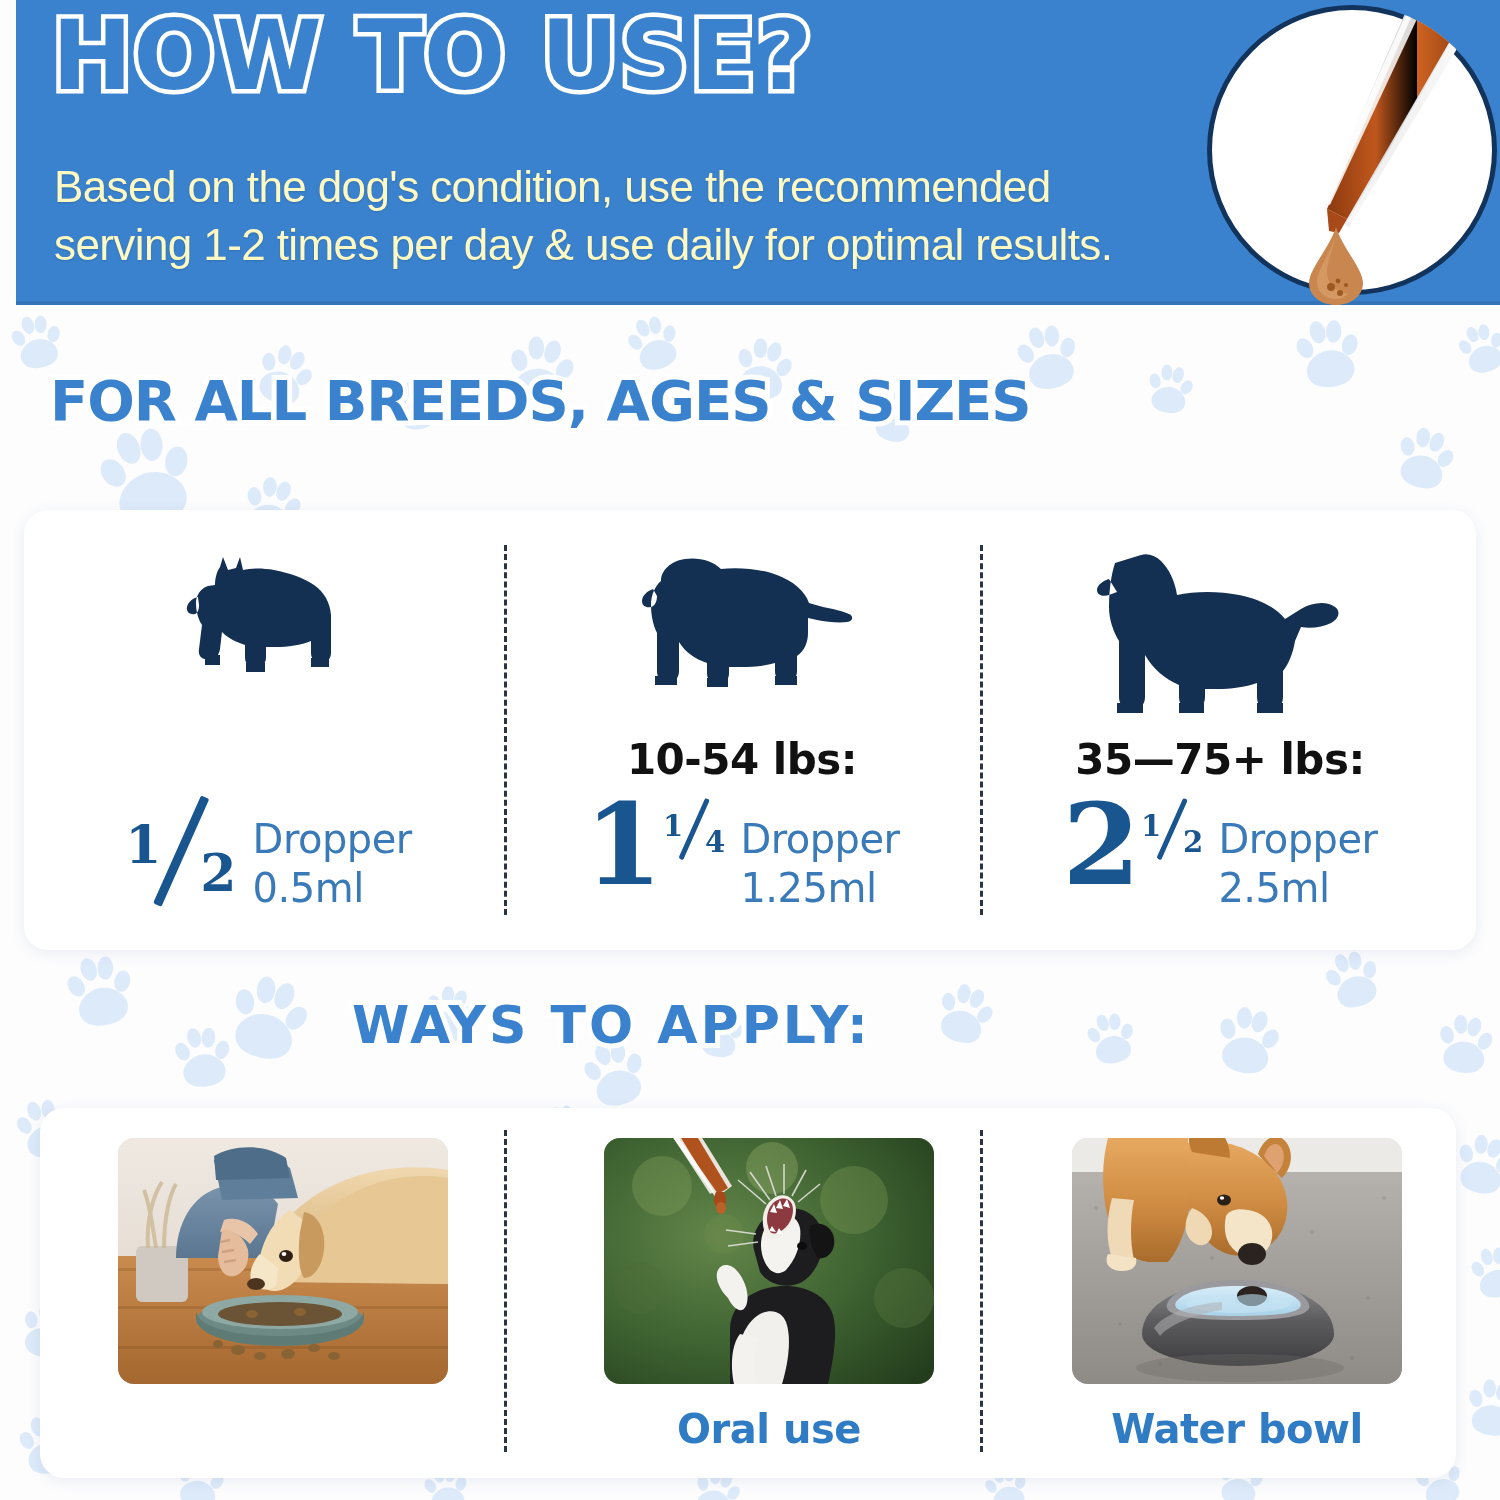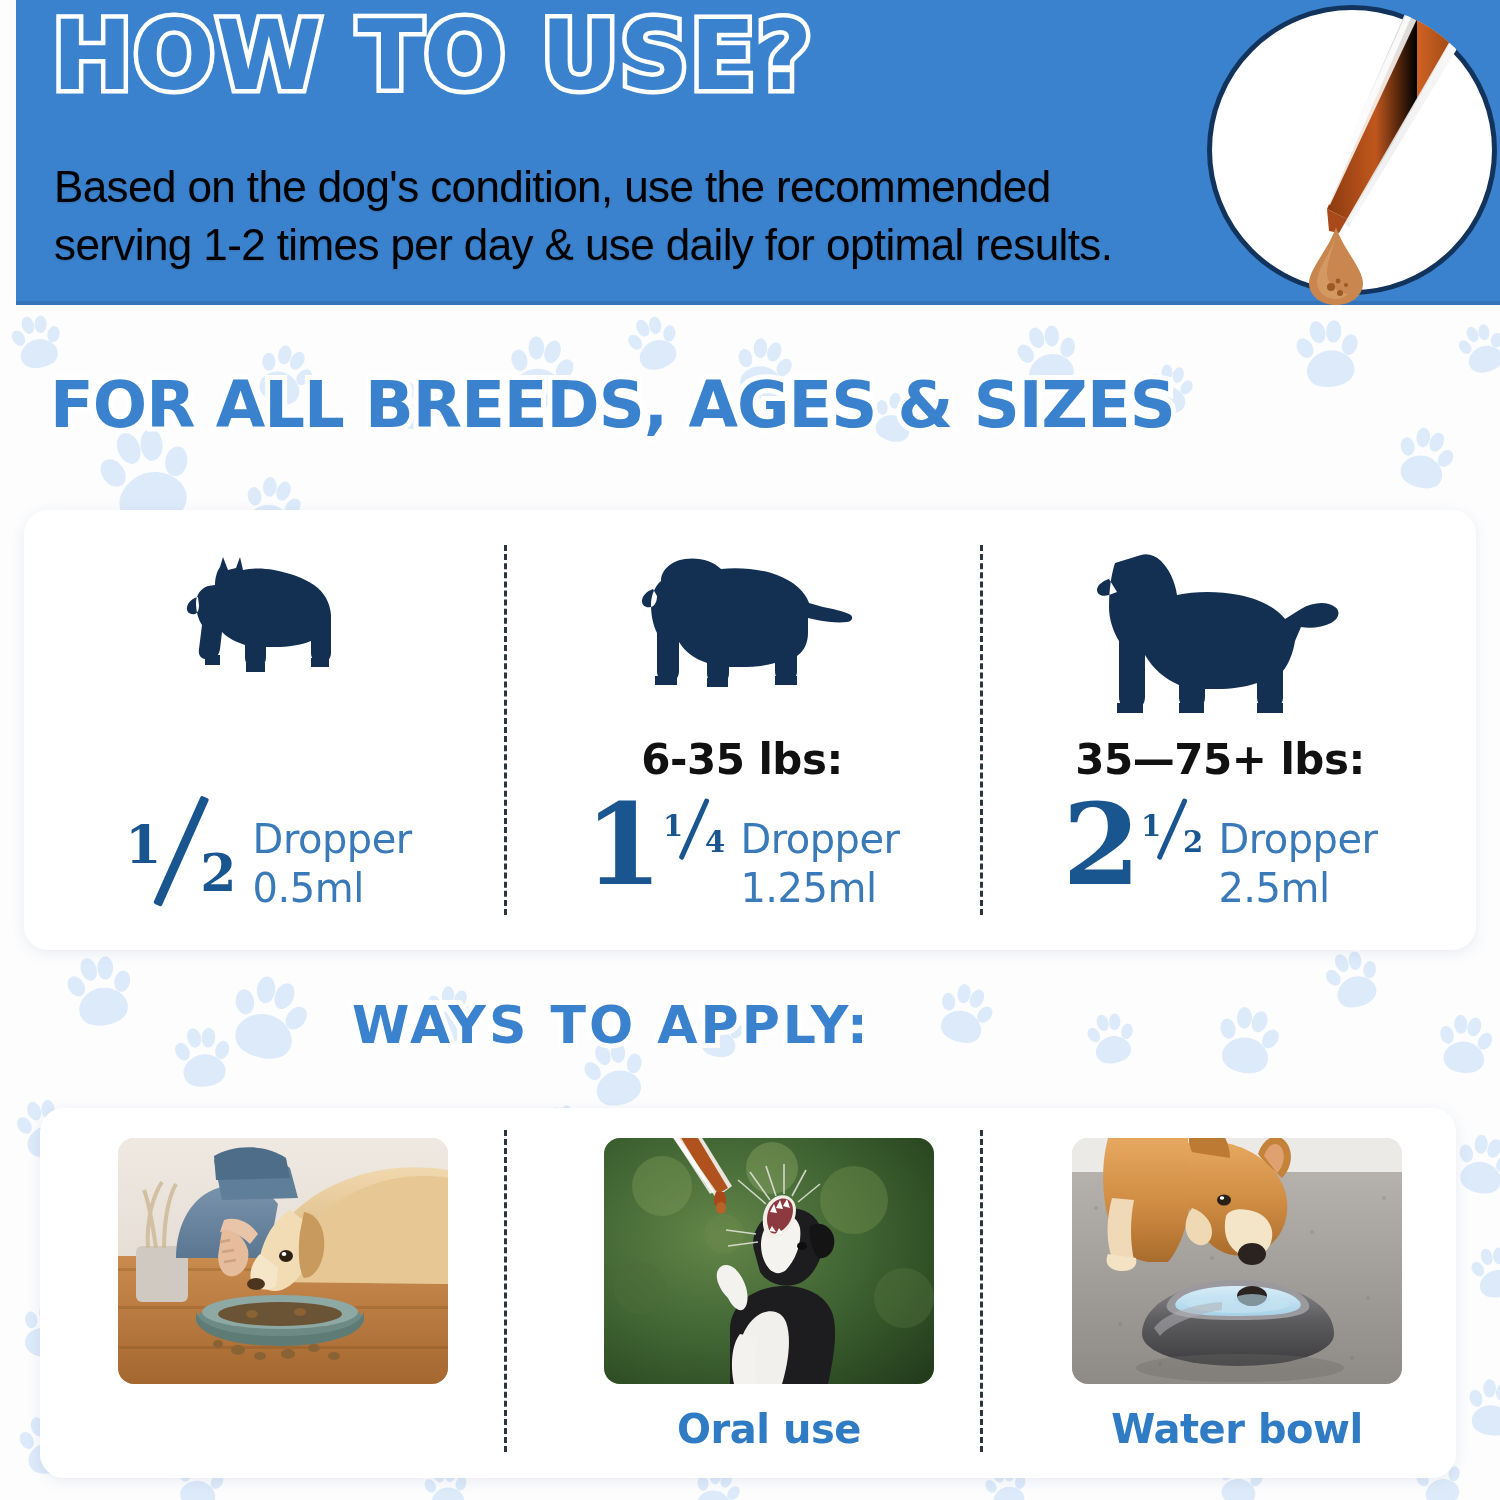--- a/index.html
+++ b/index.html
@@ -55,21 +55,21 @@
     -webkit-text-stroke: 9px #ffffff;
     paint-order: stroke fill;
     font-family: "DejaVu Sans", sans-serif;
     white-space: nowrap;
   }
   #header-sub {
     position: absolute;
     left: 38px;
     top: 158px;
     width: 1120px;
-    color: #000000;
+    color: #fef9c3;
     font-size: 44px;
     line-height: 1.32;
     font-weight: 400;
     letter-spacing: -0.6px;
     text-shadow: 0 1px 2px rgba(0,0,0,0.14);
   }
   #header-sub .l2 { display: block; }
 
   
   #dropper-badge {
@@ -107,21 +107,21 @@
     font-family: "DejaVu Sans", sans-serif;
     font-weight: 700;
     -webkit-text-stroke: 10px #ffffff;
     paint-order: stroke fill;
     white-space: nowrap;
     letter-spacing: 0px;
   }
   #heading-breeds {
     left: 50px;
     top: 368px;
-    font-size: 64px;
+    font-size: 56px;
     letter-spacing: -1px;
   }
   #heading-apply {
     left: 352px;
     top: 995px;
     font-size: 52px;
     letter-spacing: 3px;
   }
 
   
@@ -924,21 +924,21 @@
           C181 98 177 106 170 111 L170 126 C170 132 167 136 162 136 L156 136
           C151 136 148 132 148 126 L148 118 C138 121 126 122 114 122 L102 122
           L102 128 C102 134 99 138 94 138 L88 138 C83 138 80 134 80 128 L80 118
           C68 114 58 107 52 97 L52 126 C52 132 49 136 44 136 L38 136
           C33 136 30 132 30 126 L30 88 C26 80 24 70 24 60 C24 50 28 41 34 36 Z
           M26 44 C20 46 15 51 15 56 C15 61 19 63 24 62 C28 61 30 56 30 51 Z"></path>
         <path fill="#132f52" d="M28 131 L50 131 L50 140 L28 140 Z M80 133 L101 133 L101 142 L80 142 Z
           M148 131 L170 131 L170 140 L148 140 Z"></path>
       </svg>
     </div>
-    <div class="weight-label">6-35 lbs:</div>
+    <div class="weight-label">10-54 lbs:</div>
     <div class="dose-row">
       <div class="dose-amount">
         <span class="dose-whole">1</span>
         <span class="dose-frac small"><span class="fr-num">1</span><span class="fr-bar"></span><span class="fr-den">4</span></span>
       </div>
       <div class="dose-text">
         <span>Dropper</span>
         <span>1.25ml</span>
       </div>
     </div>

